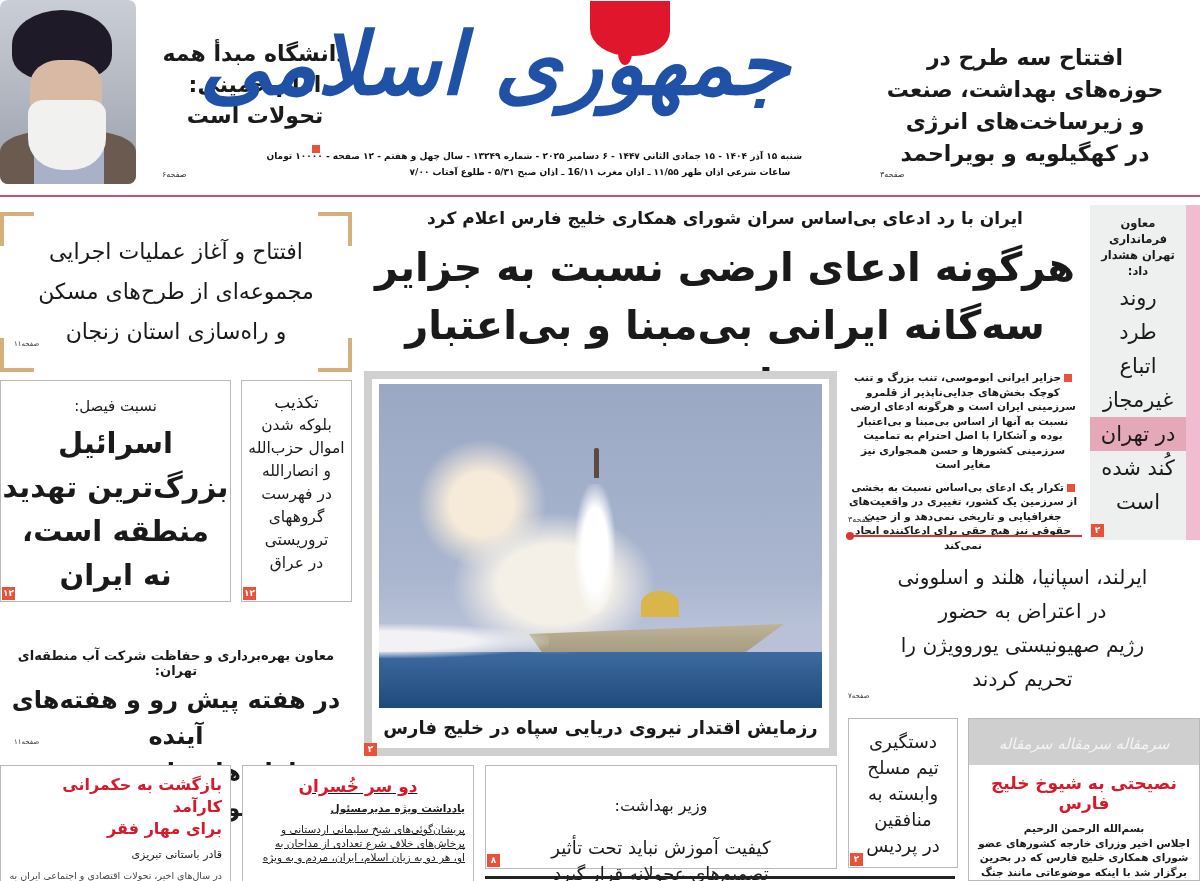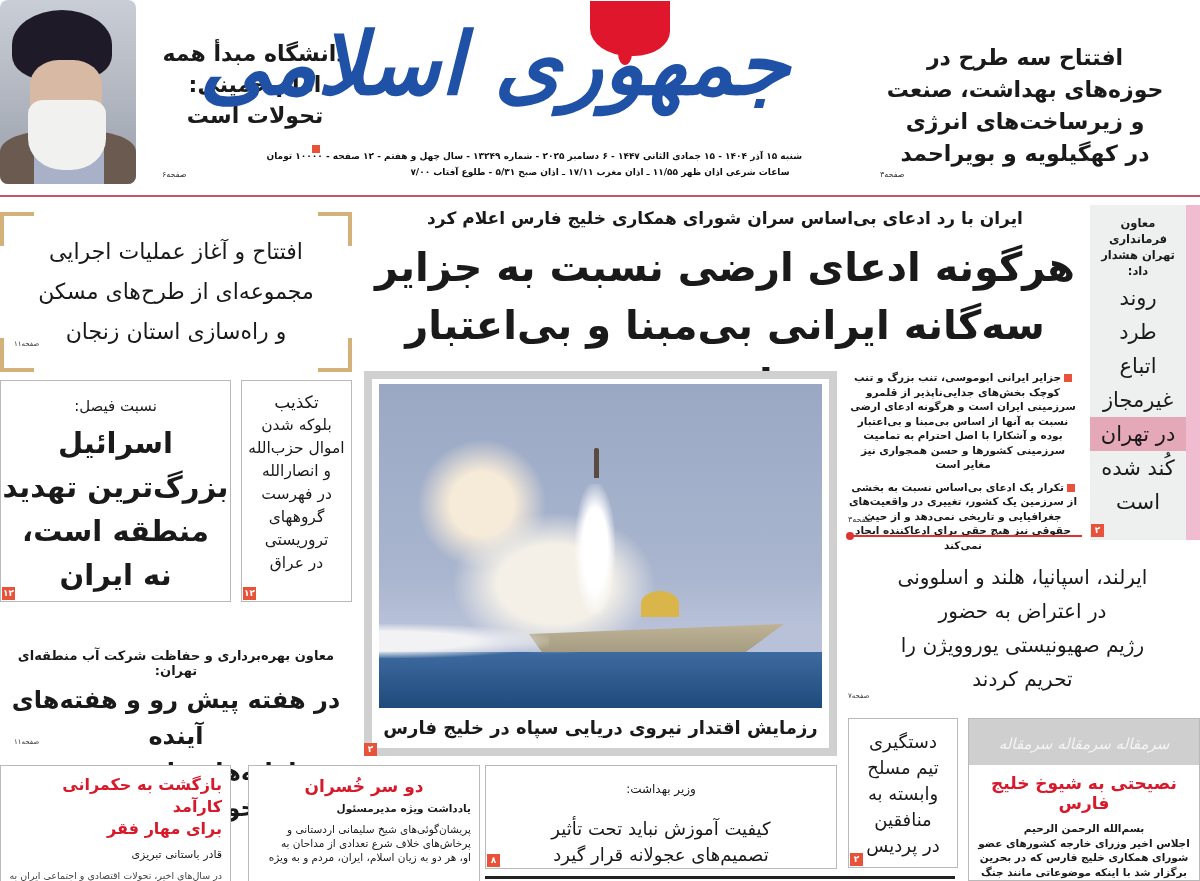--- a/index.html
+++ b/index.html
@@ -55,21 +55,21 @@
   </div>
 </div>
 <div class="abs pg" style="left:162px; top:170px;">صفحه۶</div>
 
 <div class="abs logo">
   <div class="logo-drip"></div>
   <div class="logo-drip2"></div>
   <div class="logo-text">جمهوری اسلامی</div>
 </div>
 <div class="abs dateline" style="left:398px; top:151px; width:404px; text-align:center; font-size:9px;">شنبه ۱۵ آذر ۱۴۰۴ - ۱۵ جمادی الثانی ۱۴۴۷ - ۶ دسامبر ۲۰۲۵ - شماره ۱۳۲۴۹ - سال چهل و هفتم - ۱۲ صفحه - ۱۰۰۰۰ تومان</div>
-<div class="abs dateline" style="left:398px; top:167px; width:404px; text-align:center; font-size:9px; letter-spacing:0.5px;">ساعات شرعی  اذان ظهر ۱۱/۵۵ ـ اذان مغرب ۱۷/۱۱ ـ اذان صبح ۵/۳۱ - طلوع آفتاب ۷/۰۰</div>
+<div class="abs dateline" style="left:398px; top:167px; width:404px; text-align:center; font-size:9px; letter-spacing:0.5px;">ساعات شرعی  اذان ظهر ۱۱/۵۵ ـ اذان مغرب 16/۱۱ ـ اذان صبح ۵/۳۱ - طلوع آفتاب ۷/۰۰</div>
 
 <div class="abs center bold" style="left:880px; top:42px; width:290px; font-size:22px; line-height:32px;">
   <div>افتتاح سه طرح در</div>
   <div>حوزه‌های بهداشت، صنعت</div>
   <div>و زیرساخت‌های انرژی</div>
   <div>در کهگیلویه و بویراحمد</div>
 </div>
 <div class="abs pg" style="left:880px; top:170px;">صفحه۳</div>
 
 <div class="abs rule-top"></div>
@@ -196,30 +196,30 @@
   <div class="center" style="font-size:10.5px; line-height:14.5px; font-weight:bold; margin-top:8px; padding:0 4px;">
     <div>بسم‌الله الرحمن الرحیم</div>
     <div>اجلاس اخیر وزرای خارجه کشورهای عضو</div>
     <div>شورای همکاری خلیج فارس که در بحرین</div>
     <div>برگزار شد با اینکه موضوعاتی مانند جنگ غزه،</div>
 
   </div>
 </div>
 
 <div class="abs box center" style="left:485px; top:765px; width:352px; height:104px;">
-  <div style="font-size:12px; margin-top:16px;">وزیر بهداشت:</div>
+  <div style="font-size:16px; margin-top:30px;">وزیر بهداشت:</div>
   <div style="font-size:18px; line-height:26px; margin-top:20px;">
     <div>کیفیت آموزش نباید تحت تأثیر</div>
     <div>تصمیم‌های عجولانه قرار گیرد</div>
   </div>
   <div class="abs badge" style="left:1px; bottom:1px;">۸</div>
 </div>
 <div class="abs" style="left:485px; top:876px; width:470px; height:3px; background:#222;"></div>
 
-<div class="abs box" style="left:248px; top:765px; width:232px; height:116px; border-bottom:none;">
+<div class="abs box" style="left:242px; top:765px; width:232px; height:116px; border-bottom:none;text-decoration:underline;">
   <div class="center bold" style="color:#d8192b; font-size:17px; margin-top:10px;">دو سر خُسران</div>
   <div style="font-size:10.5px; font-weight:bold; padding:6px 8px 0 0;">یادداشت ویژه مدیرمسئول</div>
   <div style="font-size:10.5px; line-height:14px; padding:8px 8px 0 8px; text-align:justify;">
     <div>پریشان‌گوئی‌های شیخ سلیمانی اردستانی و</div>
     <div>پرخاش‌های خلاف شرع تعدادی از مداحان به</div>
     <div>او، هر دو به زیان اسلام، ایران، مردم و به ویژه</div>
   </div>
 </div>
 
 <div class="abs box" style="left:0; top:765px; width:231px; height:116px; border-bottom:none;">

